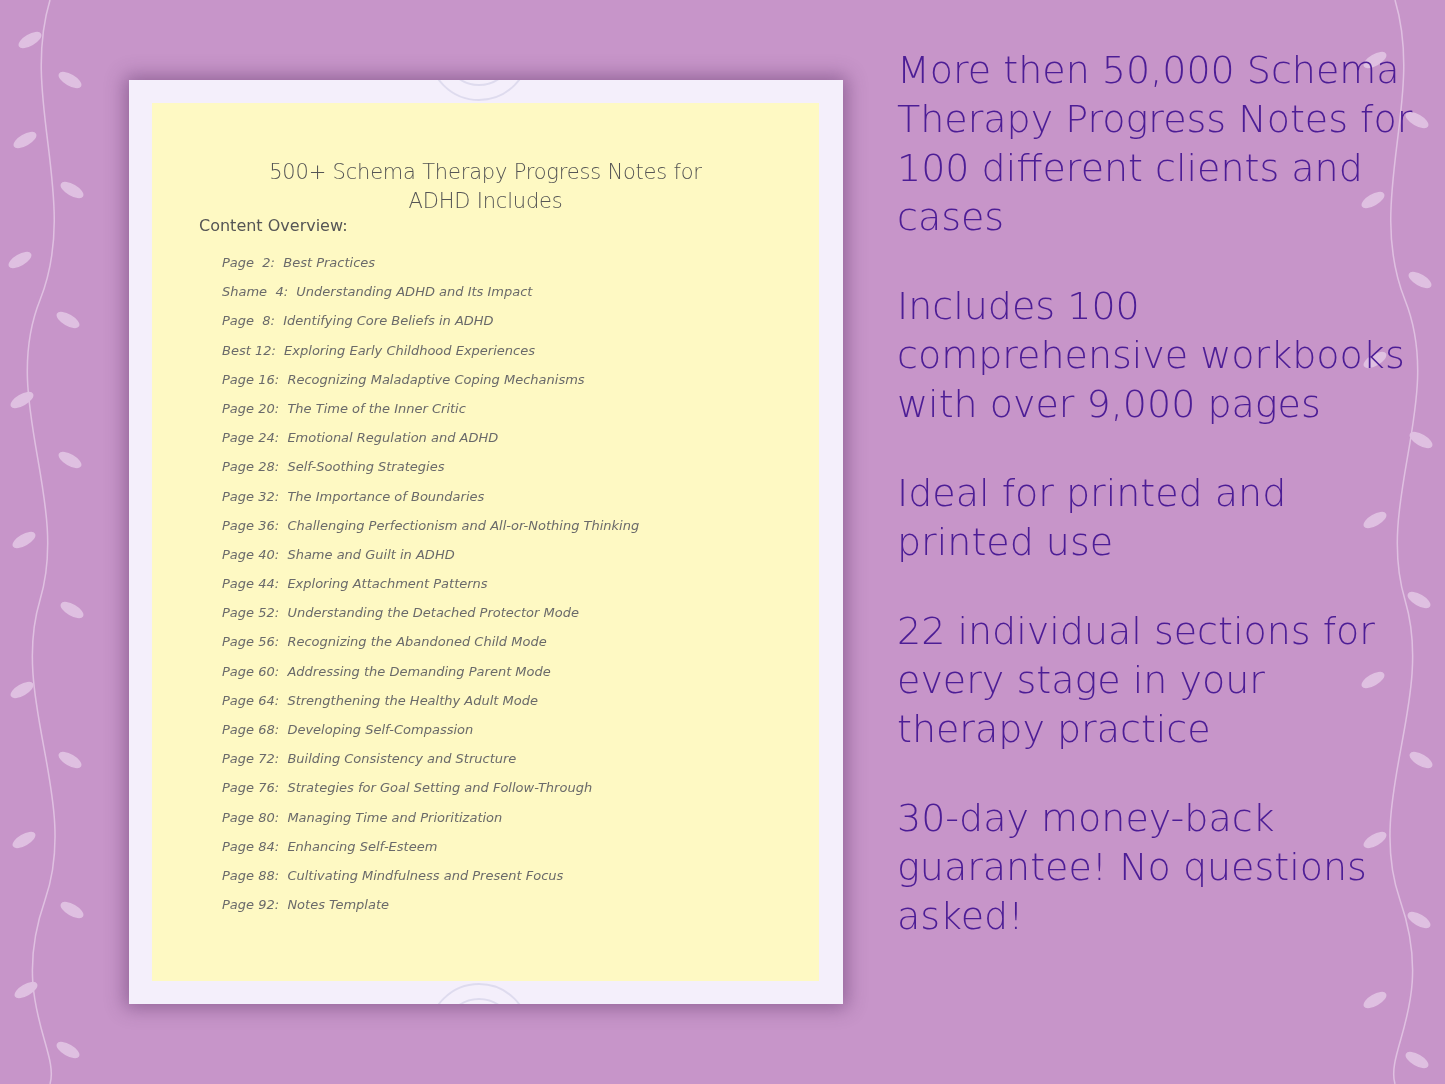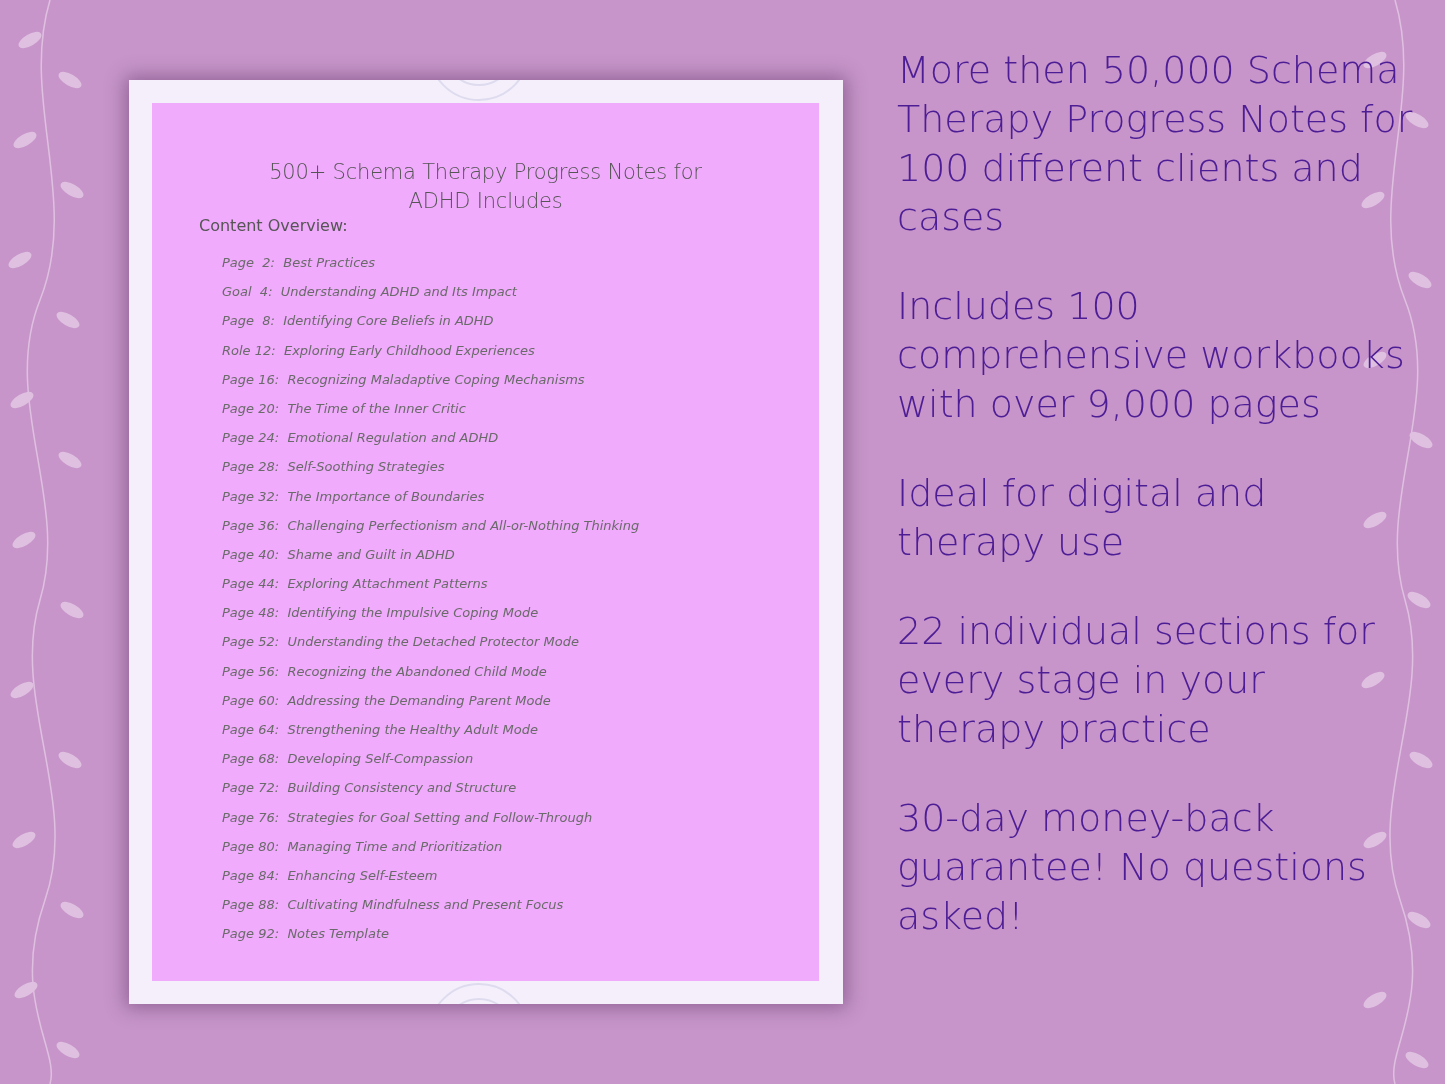--- a/index.html
+++ b/index.html
@@ -12,21 +12,21 @@
     .vine.left { left: 0; }
     .vine.right { right: 0; }
     .page-shadow {
       position: absolute; left: 129px; top: 80px; width: 714px; height: 924px;
       background: #f4effb;
       box-shadow: 0 0 18px 4px rgba(80,40,90,0.45);
     }
     .mandala { position: absolute; opacity: 0.35; }
     .page-inner {
       position: absolute; left: 23px; top: 23px; width: 667px; height: 878px;
-      background: #f0abfc;
+      background: #fef9c3;
     }
     .doc-title {
       position: absolute; left: 0; right: 0; top: 55px; text-align: center;
       color: #555; font-size: 21px; line-height: 29px; font-family: "DejaVu Sans", sans-serif; font-weight: 300;
       letter-spacing: -0.2px;
     }
     .overview {
       position: absolute; left: 47px; top: 113px; color: #555; font-size: 16px;
       font-family: "DejaVu Sans", sans-serif;
     }
@@ -95,46 +95,45 @@
     <circle cx="100" cy="54" r="35" fill="none" stroke="#b8b8d8" stroke-width="2"></circle>
   </svg>
   <div class="page-inner">
     <div class="doc-title">
       <div>500+ Schema Therapy Progress Notes for</div>
       <div>ADHD Includes</div>
     </div>
     <div class="overview">Content Overview:</div>
     <ul class="toc">
       <li><span>Page  2:</span>  <span>Best Practices</span></li>
-      <li><span>Goal  4:</span>  <span>Understanding ADHD and Its Impact</span></li>
+      <li><span>Shame  4:</span>  <span>Understanding ADHD and Its Impact</span></li>
       <li><span>Page  8:</span>  <span>Identifying Core Beliefs in ADHD</span></li>
-      <li><span>Role 12:</span>  <span>Exploring Early Childhood Experiences</span></li>
+      <li><span>Best 12:</span>  <span>Exploring Early Childhood Experiences</span></li>
       <li><span>Page 16:</span>  <span>Recognizing Maladaptive Coping Mechanisms</span></li>
       <li><span>Page 20:</span>  <span>The Time of the Inner Critic</span></li>
       <li><span>Page 24:</span>  <span>Emotional Regulation and ADHD</span></li>
       <li><span>Page 28:</span>  <span>Self-Soothing Strategies</span></li>
       <li><span>Page 32:</span>  <span>The Importance of Boundaries</span></li>
       <li><span>Page 36:</span>  <span>Challenging Perfectionism and All-or-Nothing Thinking</span></li>
       <li><span>Page 40:</span>  <span>Shame and Guilt in ADHD</span></li>
       <li><span>Page 44:</span>  <span>Exploring Attachment Patterns</span></li>
-      <li><span>Page 48:</span>  <span>Identifying the Impulsive Coping Mode</span></li>
       <li><span>Page 52:</span>  <span>Understanding the Detached Protector Mode</span></li>
       <li><span>Page 56:</span>  <span>Recognizing the Abandoned Child Mode</span></li>
       <li><span>Page 60:</span>  <span>Addressing the Demanding Parent Mode</span></li>
       <li><span>Page 64:</span>  <span>Strengthening the Healthy Adult Mode</span></li>
       <li><span>Page 68:</span>  <span>Developing Self-Compassion</span></li>
       <li><span>Page 72:</span>  <span>Building Consistency and Structure</span></li>
       <li><span>Page 76:</span>  <span>Strategies for Goal Setting and Follow-Through</span></li>
       <li><span>Page 80:</span>  <span>Managing Time and Prioritization</span></li>
       <li><span>Page 84:</span>  <span>Enhancing Self-Esteem</span></li>
       <li><span>Page 88:</span>  <span>Cultivating Mindfulness and Present Focus</span></li>
       <li><span>Page 92:</span>  <span>Notes Template</span></li>
     </ul>
   </div>
 </div>
 
 <div class="features">
   <p>More then 50,000 Schema Therapy Progress Notes for 100 different clients and cases</p>
   <p>Includes 100 comprehensive workbooks with over 9,000 pages</p>
-  <p>Ideal for digital and therapy use</p>
+  <p>Ideal for printed and printed use</p>
   <p>22 individual sections for every stage in your therapy practice</p>
   <p>30-day money-back guarantee! No questions asked!</p>
 </div>
 
 </body></html>

